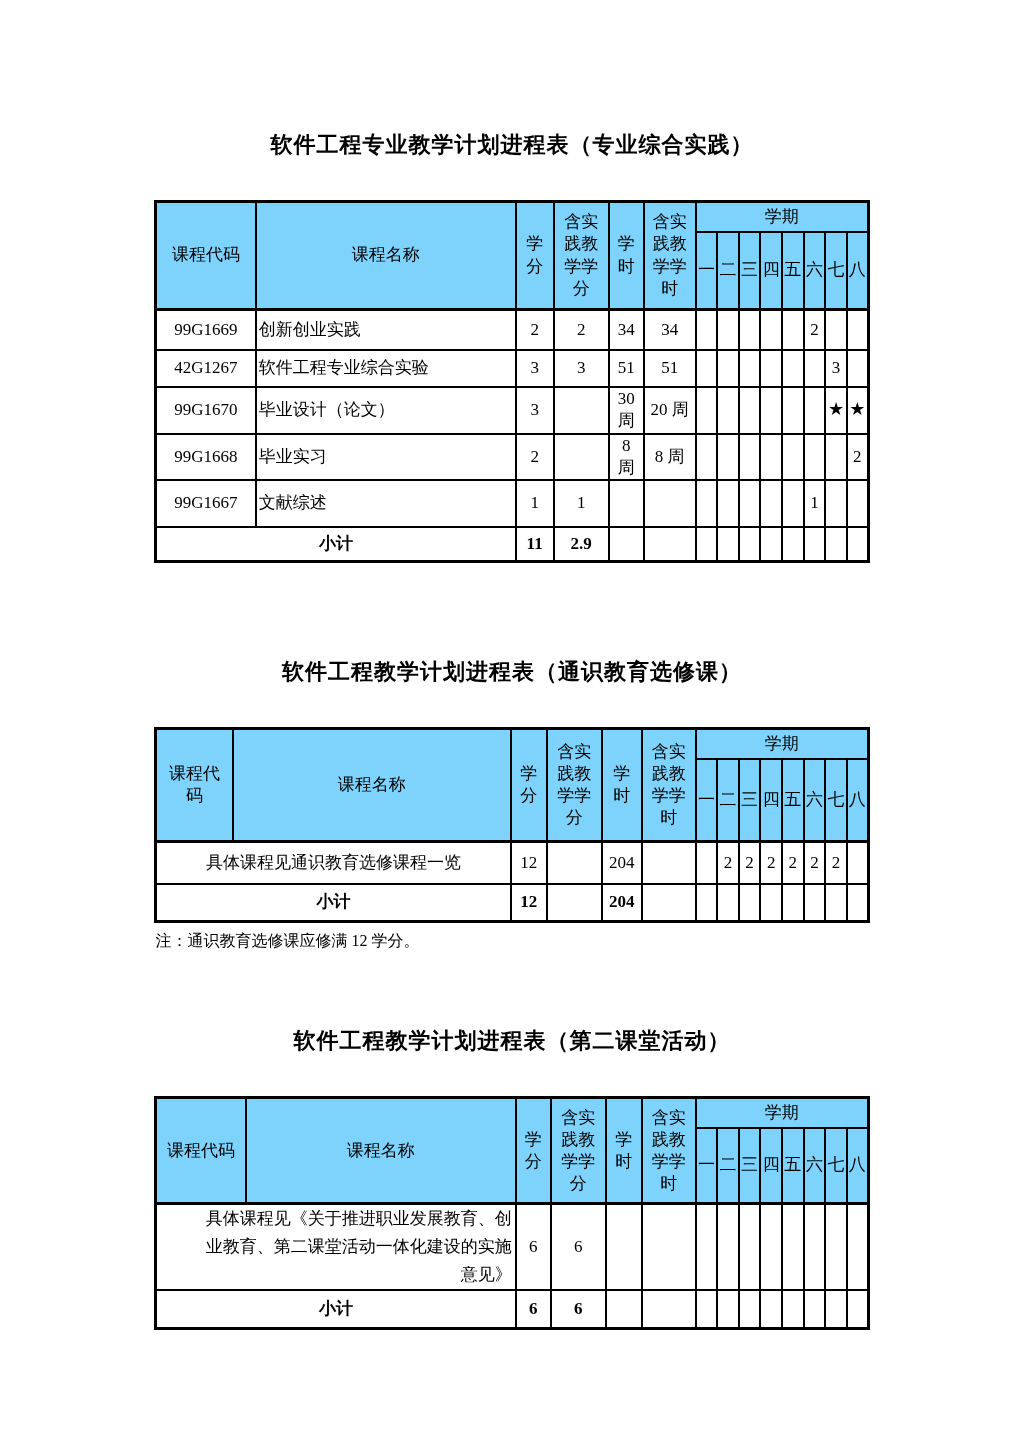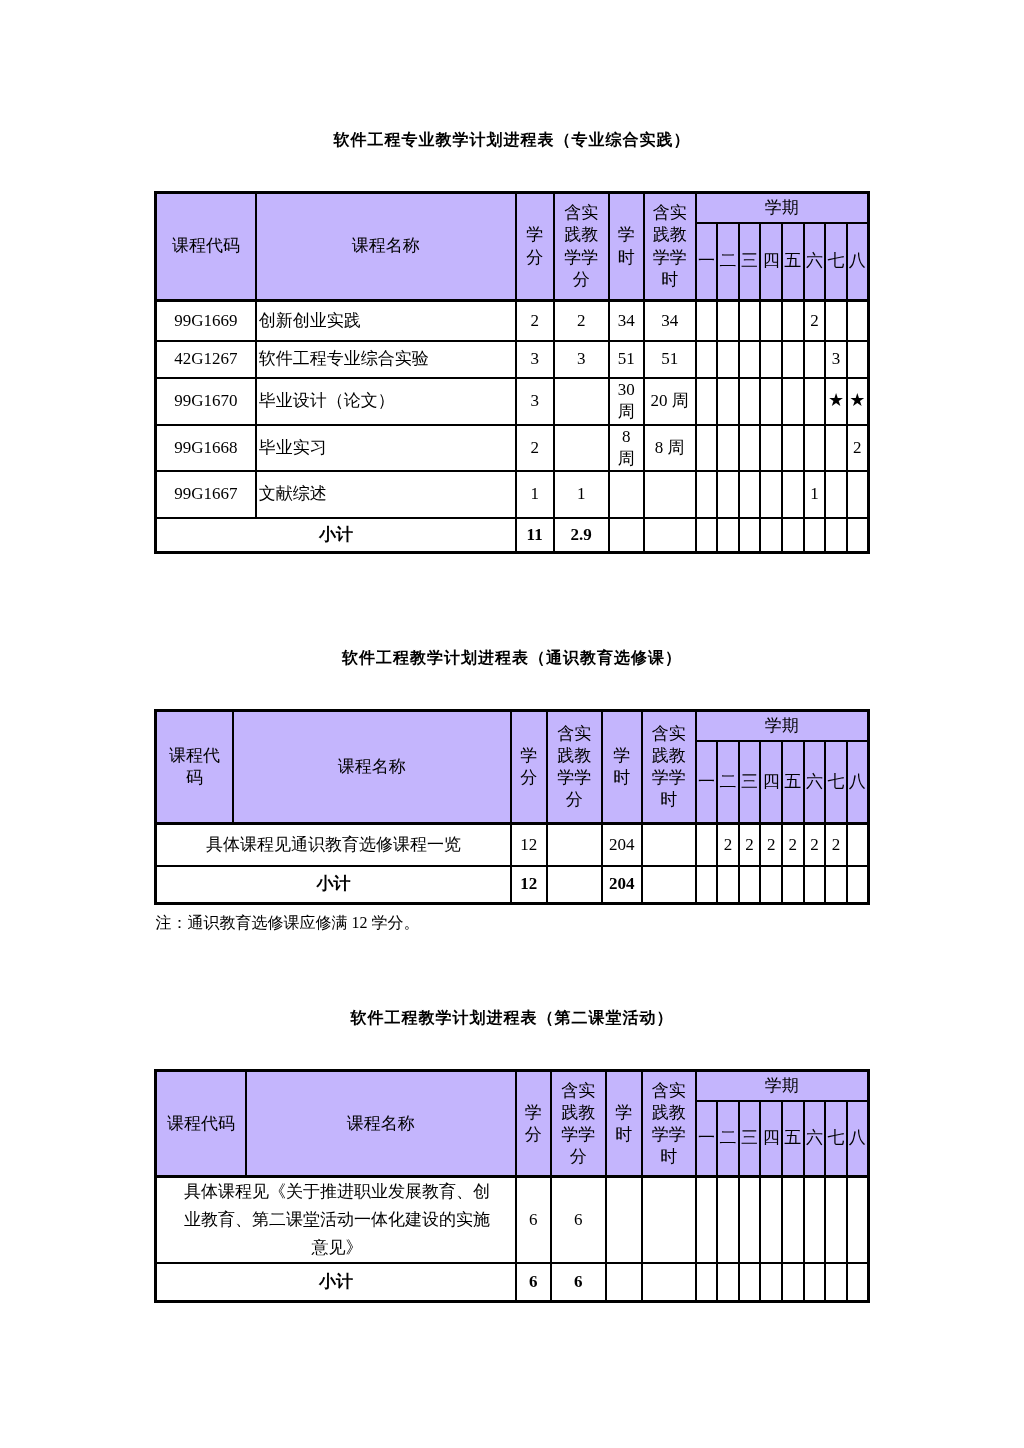--- a/index.html
+++ b/index.html
@@ -2,43 +2,43 @@
 <html><head>
 <meta charset="utf-8">
 <style>
   html,body{margin:0;padding:0;}
   body{
     width:1024px;height:1448px;background:#ffffff;
     font-family:"Liberation Serif","DejaVu Serif",serif;color:#000;
     overflow:hidden;
   }
   .title{
-    text-align:center;font-weight:bold;font-size:16px;margin:0;
+    text-align:center;font-weight:bold;font-size:22px;margin:0;
     letter-spacing:1px;
   }
   #title1{margin-top:130px;}
   #t1{margin-top:40px;}
   #title2{margin-top:94px;}
   #t2{margin-top:40px;}
   .note{width:713px;margin:8px auto 0;font-size:16px;text-align:left;}
   #title3{margin-top:74px;}
   #t3{margin-top:40px;}
 
   table{
     border-collapse:collapse;table-layout:fixed;width:713px;margin-left:auto;margin-right:auto;
     border:3px solid #000;
   }
   th,td{
     border:2px solid #000;padding:0 3px;text-align:center;vertical-align:middle;
     white-space:pre-line;font-size:17px;line-height:1.3;overflow:hidden;
   }
-  thead th{background:#c4b5fd;font-weight:normal;}
+  thead th{background:#7dd3fc;font-weight:normal;}
   tbody tr.first td{border-top:3px solid #000;}
   .name-val{text-align:left;padding-left:2px;}
-  .span-left{text-align:center;padding-left:5px;line-height:1.65;}
+  .span-left{text-align:right;padding-left:5px;line-height:1.65;}
   .sum td{font-weight:bold;}
   td.sem-cell, th.sem-sub{padding:0;}
   .star{font-size:18px;}
 
   
   #t1 col.c1{width:100px} #t1 col.c2{width:260px} #t1 col.c3{width:38px}
   #t1 col.c4{width:55px}  #t1 col.c5{width:35px}  #t1 col.c6{width:52px}
   #t2 col.c1{width:77px}  #t2 col.c2{width:278px} #t2 col.c3{width:36px}
   #t2 col.c4{width:55px}  #t2 col.c5{width:40px}  #t2 col.c6{width:54px}
   #t3 col.c1{width:90px}  #t3 col.c2{width:270px} #t3 col.c3{width:35px}

